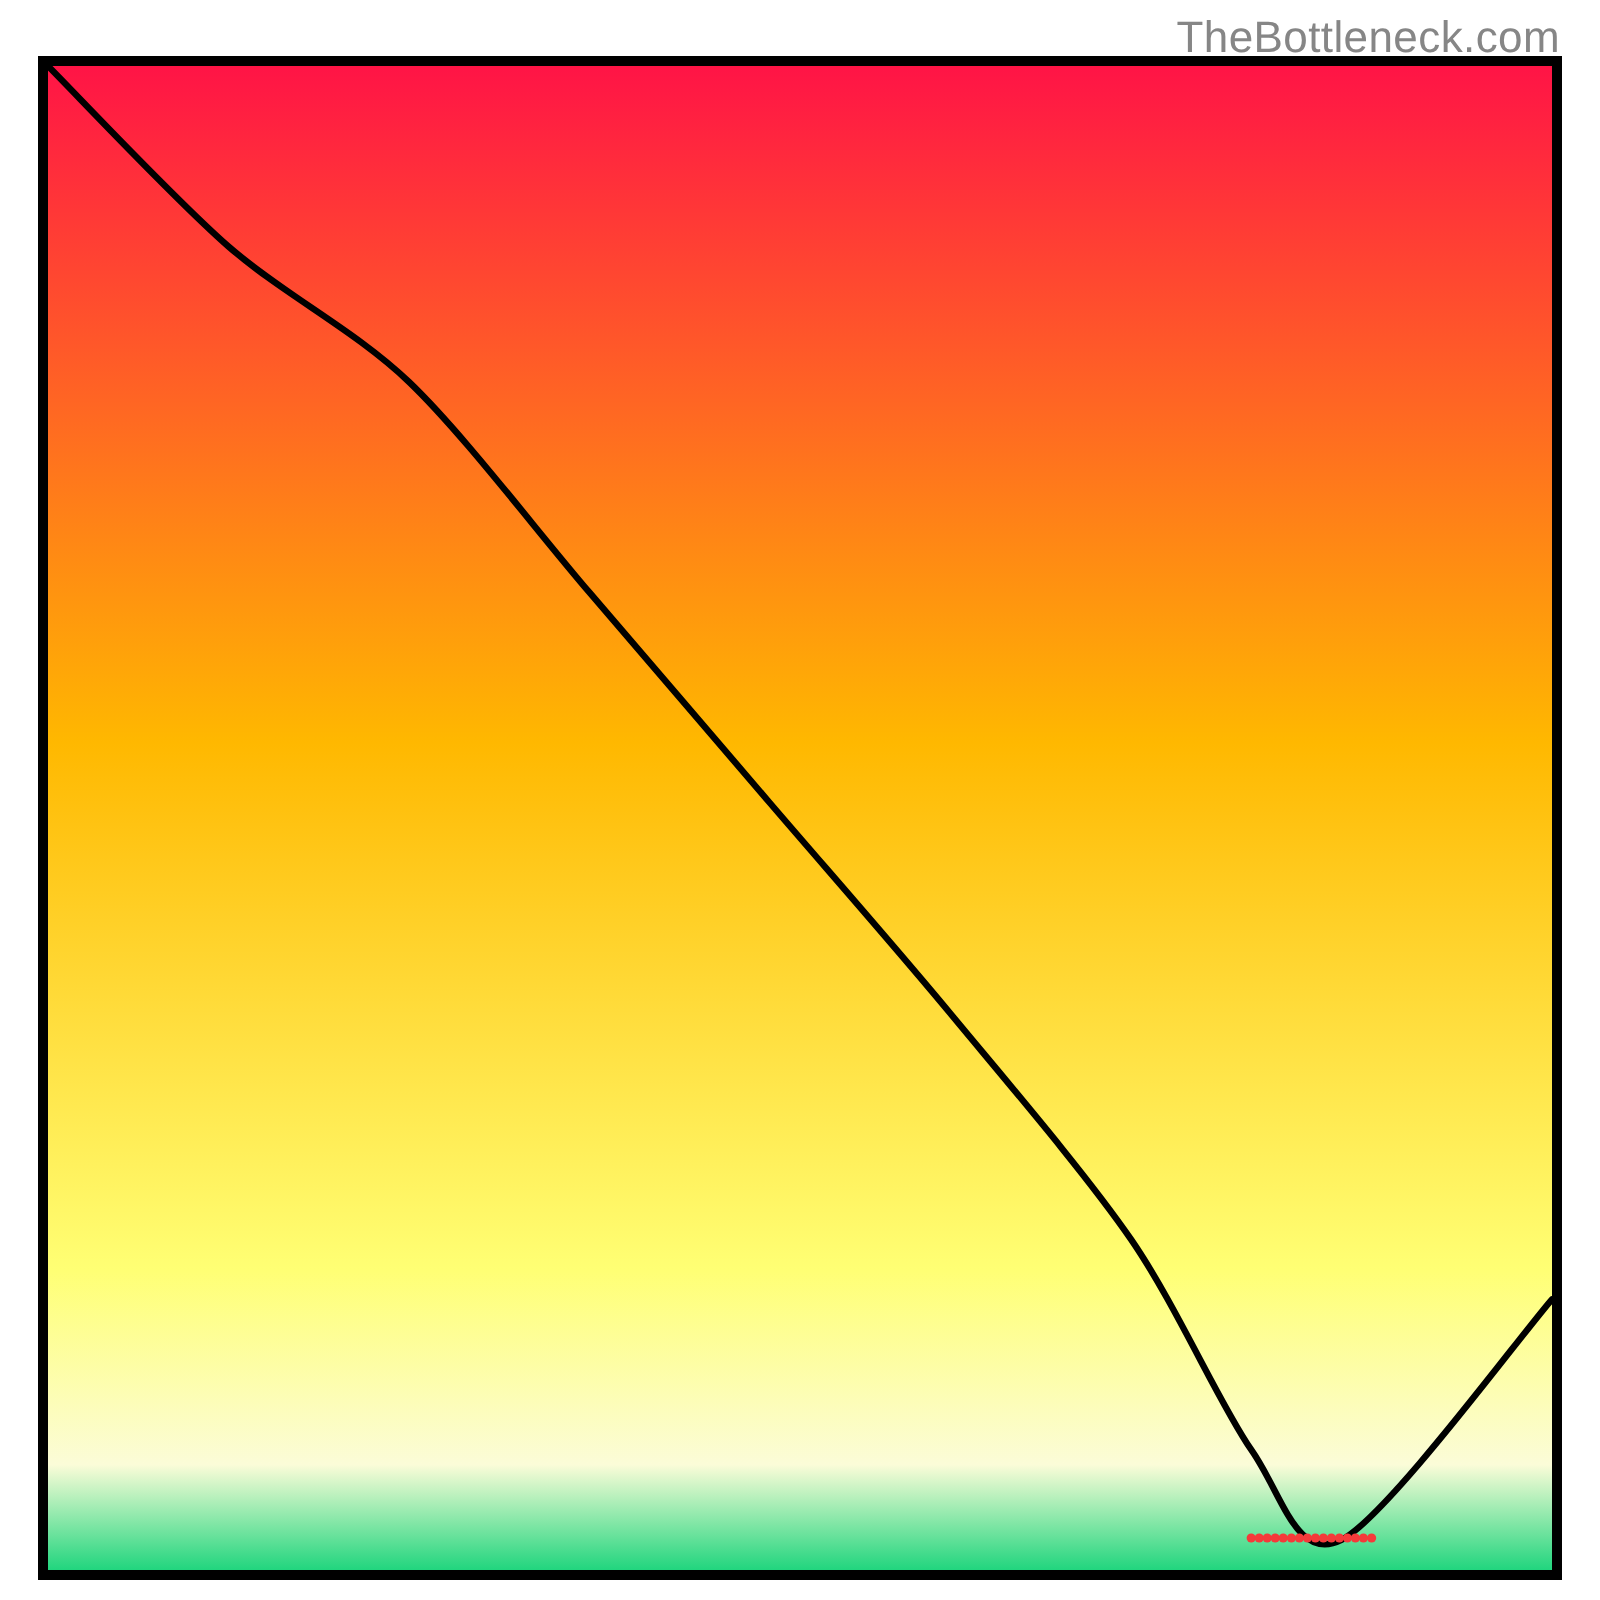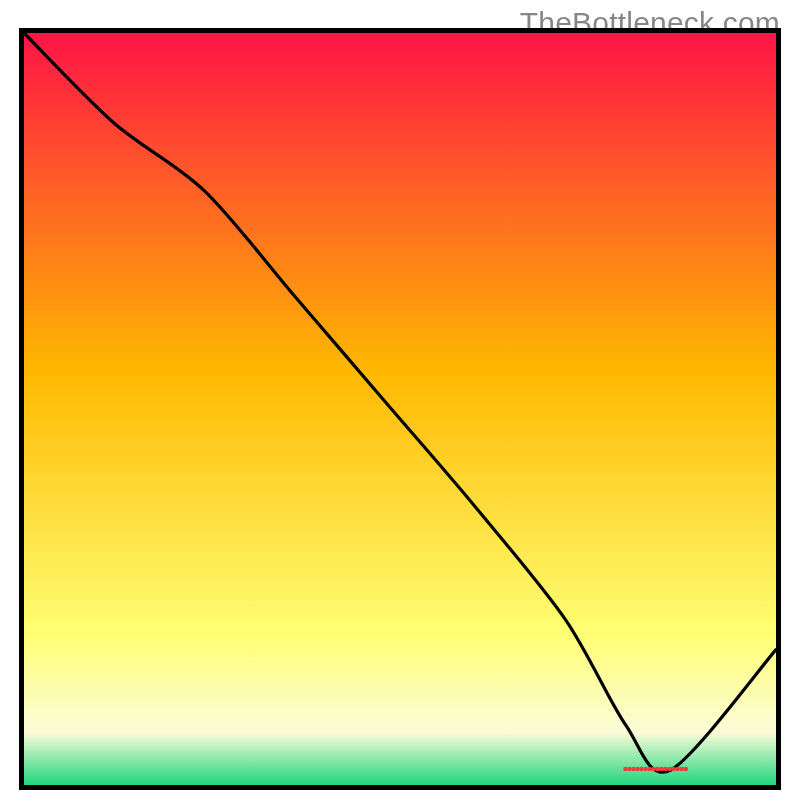--- a/index.html
+++ b/index.html
@@ -15,21 +15,21 @@
     position: absolute;
     left: 19px;
     top: 28px;
     width: 762px;
     height: 762px;
   }
   .watermark {
     position: absolute;
     top: 6px;
     right: 20px;
-    font-size: 30px;
+    font-size: 22px;
     color: #868686;
     letter-spacing: 0.2px;
   }
   svg {
     display: block;
   }
 </style>
 </head>
 <body>
 

